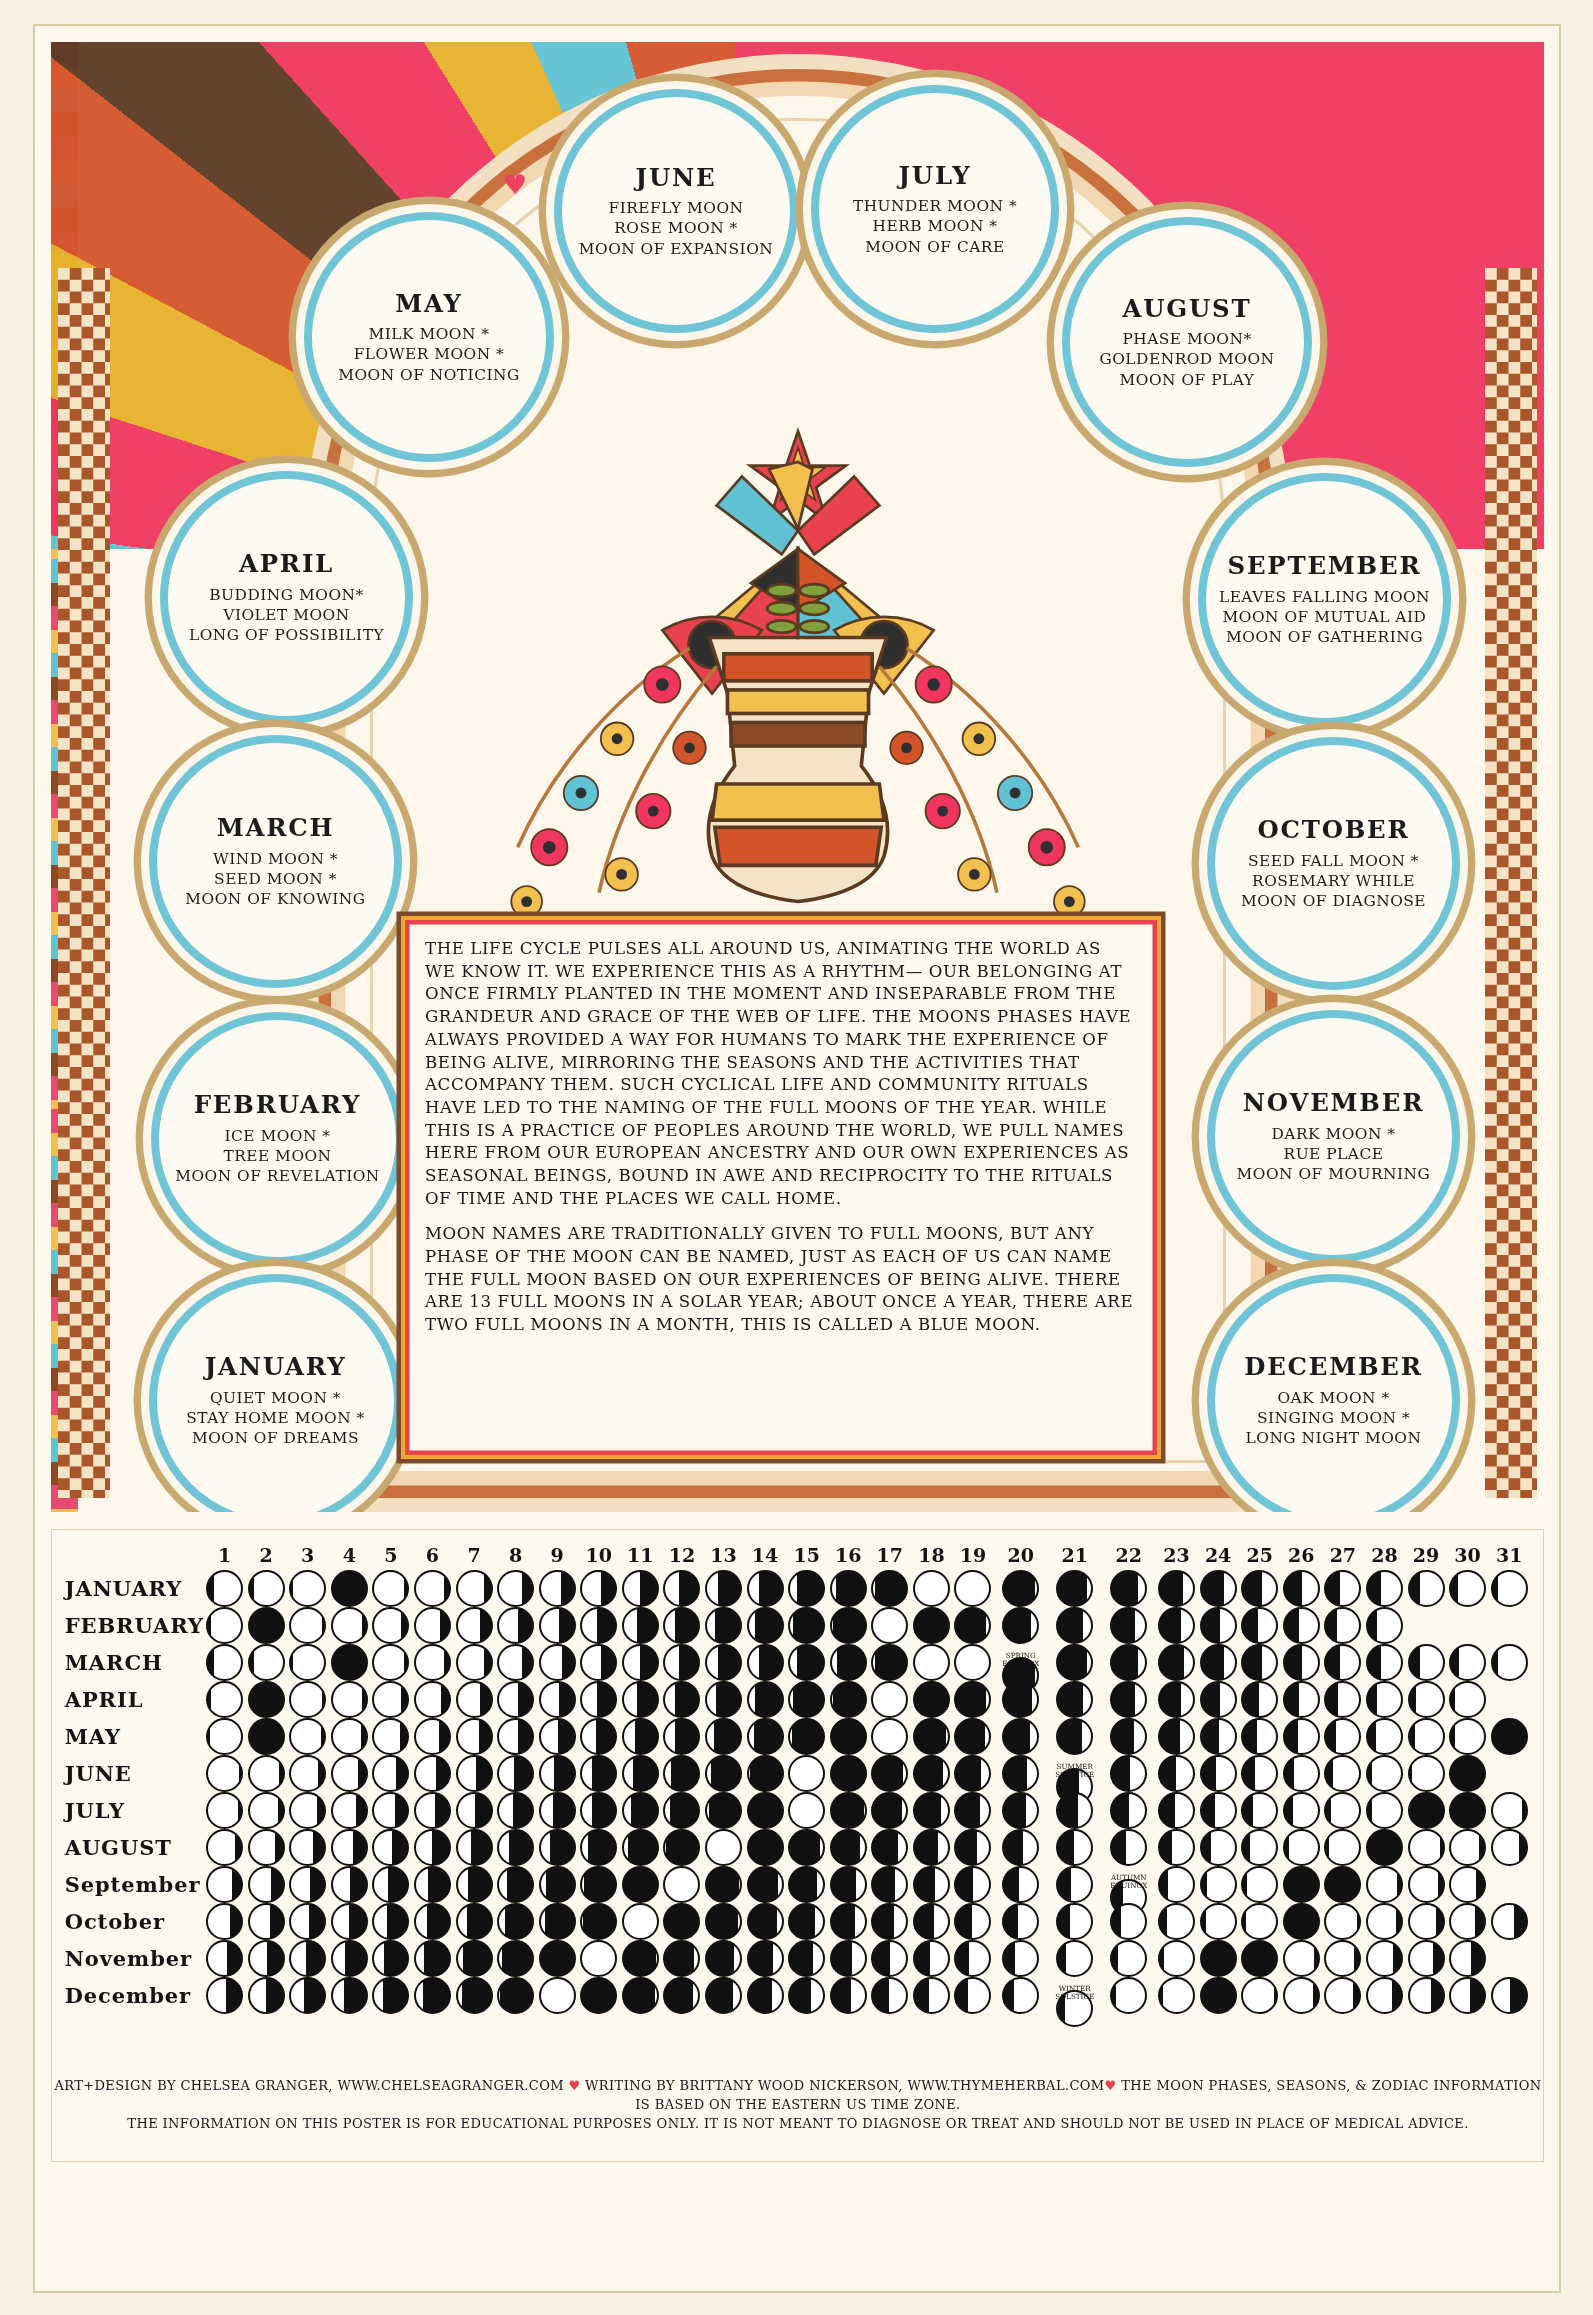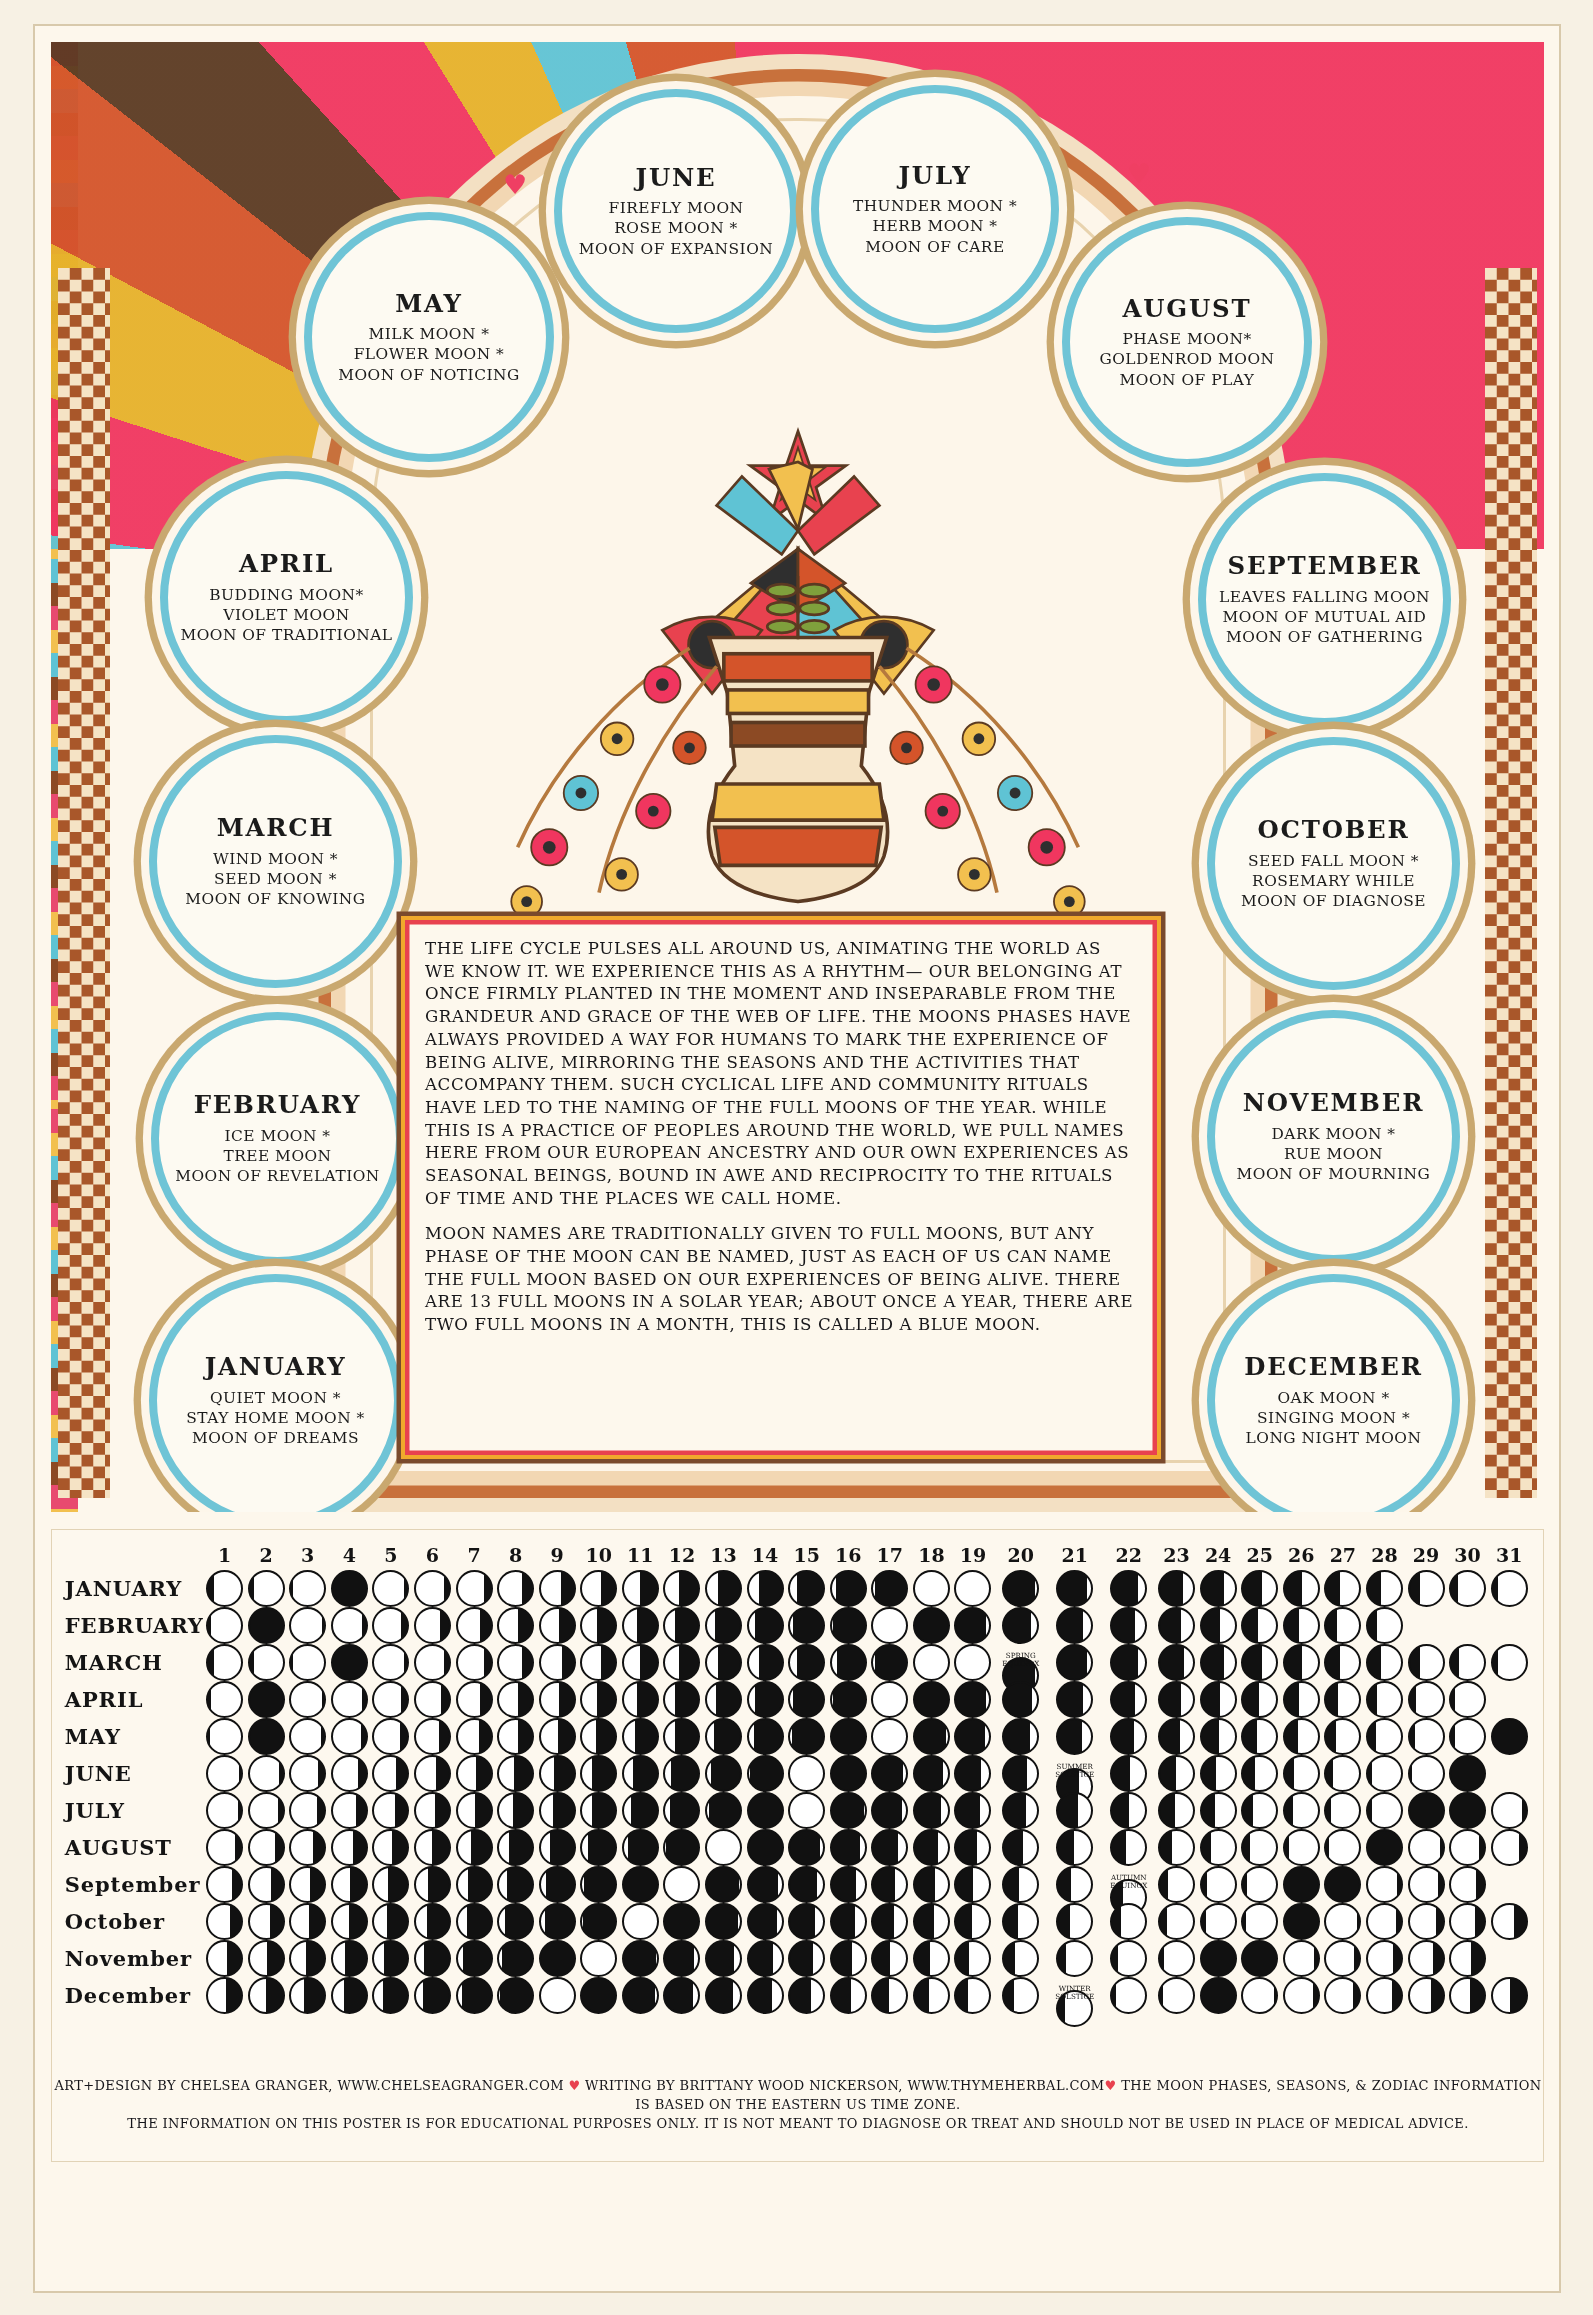--- a/index.html
+++ b/index.html
@@ -334,21 +334,21 @@
       <div class="mname">AUGUST</div>
       <div class="mline">PHASE MOON*</div>
       <div class="mline">GOLDENROD MOON</div>
       <div class="mline">MOON OF PLAY</div>
     </div>
 
     <div class="bubble" style="left:109px;top:429px;width:253px;height:253px;">
       <div class="mname">APRIL</div>
       <div class="mline">BUDDING MOON*</div>
       <div class="mline">VIOLET MOON</div>
-      <div class="mline">MOON OF TRADITIONAL</div>
+      <div class="mline">LONG OF POSSIBILITY</div>
     </div>
 
     <div class="bubble" style="left:1147px;top:431px;width:253px;height:253px;">
       <div class="mname">SEPTEMBER</div>
       <div class="mline">LEAVES FALLING MOON</div>
       <div class="mline">MOON OF MUTUAL AID</div>
       <div class="mline">MOON OF GATHERING</div>
     </div>
 
     <div class="bubble" style="left:98px;top:693px;width:253px;height:253px;">
@@ -368,21 +368,21 @@
     <div class="bubble" style="left:100px;top:970px;width:253px;height:253px;">
       <div class="mname">FEBRUARY</div>
       <div class="mline">ICE MOON *</div>
       <div class="mline">TREE MOON</div>
       <div class="mline">MOON OF REVELATION</div>
     </div>
 
     <div class="bubble" style="left:1156px;top:968px;width:253px;height:253px;">
       <div class="mname">NOVEMBER</div>
       <div class="mline">DARK MOON *</div>
-      <div class="mline">RUE MOON</div>
+      <div class="mline">RUE PLACE</div>
       <div class="mline">MOON OF MOURNING</div>
     </div>
 
     <div class="bubble" style="left:98px;top:1232px;width:253px;height:253px;">
       <div class="mname">JANUARY</div>
       <div class="mline">QUIET MOON *</div>
       <div class="mline">STAY HOME MOON *</div>
       <div class="mline">MOON OF DREAMS</div>
     </div>
 

